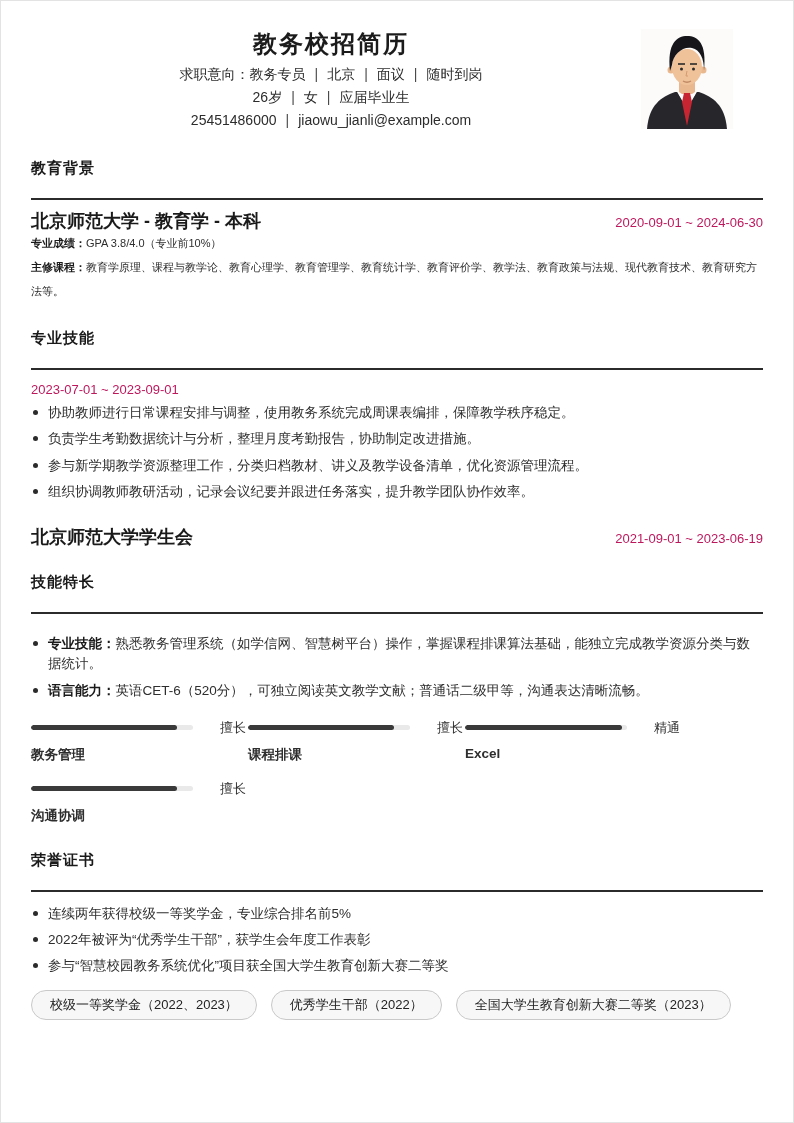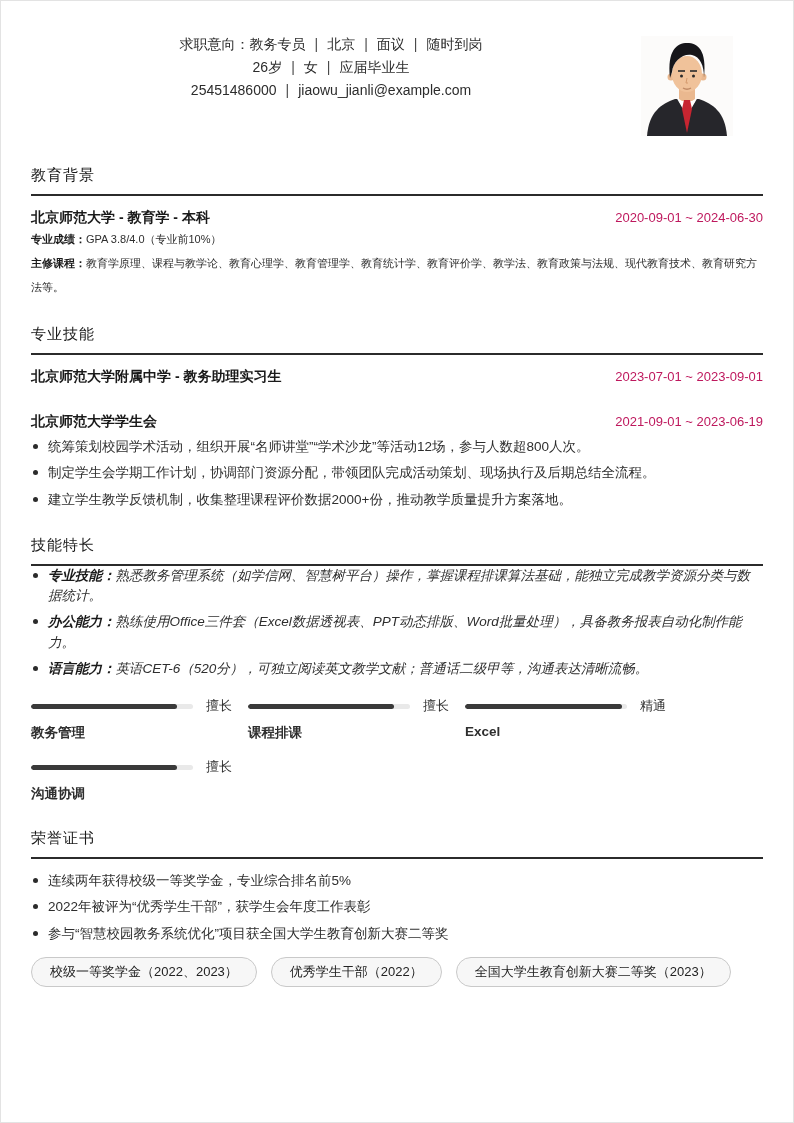--- a/index.html
+++ b/index.html
@@ -16,58 +16,59 @@
   .resume-title { font-size:24px; font-weight:bold; color:#1b1b1b; letter-spacing:2px; line-height:30px; }
   .contact-line { margin-top:7px; font-size:14px; color:#2c2c2c; line-height:16px; }
   .contact-line .sep { color:#4a4a4a; margin:0 9px; font-weight:300; }
   .photo {
     position:absolute; top:0; left:610px; width:92px; height:100px;
     background:#fcfbfa; overflow:hidden;
   }
   
   .section { margin-top:26px; }
   .section-heading {
-    font-size:15px; font-weight:normal; color:#1a1a1a;
-    padding-bottom:9px; border-bottom:2px solid #2b2b2b; letter-spacing:1px;
+    font-size:15px; font-weight:bold; color:#1a1a1a;
+    padding-bottom:20px; border-bottom:2px solid #2b2b2b; letter-spacing:1px;
   }
   .entry-row { display:flex; justify-content:space-between; align-items:baseline; margin-top:12px; }
-  .entry-title { font-size:14px; font-weight:bold; color:#1a1a1a; line-height:19px; }
+  .entry-title { font-size:18px; font-weight:bold; color:#1a1a1a; line-height:19px; }
   .entry-date { font-size:13px; color:#be185d; }
   .edu-line { font-size:11px; line-height:24px; color:#2e2e2e; }
   .edu-line .b, .b { font-weight:bold; color:#1a1a1a; }
   ul.bullets { list-style:none; margin-top:6px; }
   ul.bullets li {
     position:relative; padding-left:17px; font-size:13.5px; line-height:1.5;
     margin-bottom:6px; color:#2e2e2e;
   }
   ul.bullets li::before {
     content:""; position:absolute; left:2px; top:7px;
     width:5px; height:5px; border-radius:50%; background:#2b2b2b;
   }
   
   .skill-grid { display:grid; grid-template-columns:repeat(3,217px); row-gap:16px; margin-top:18px; }
-  .bar-row { display:flex; align-items:center; gap:13px; }
+  .bar-row { display:flex; align-items:center; gap:27px; }
   .bar-track { width:162px; height:5px; border-radius:3px; background:#e9e9e9; overflow:hidden; }
   .bar-fill { height:100%; border-radius:3px; background:#3a3a3a; }
   .bar-level { font-size:13px; color:#2e2e2e; }
   .bar-name { margin-top:9px; font-size:13.5px; color:#2e2e2e;font-weight:bold; }
   
   .tag-row { display:flex; gap:14px; margin-top:13px; }
   .tag {
     display:inline-block; padding:5px 18px; font-size:13px; color:#222222;
     background:#f7f7f7; border:1px solid #c9c9c9; border-radius:16px; white-space:nowrap;
   }
 </style>
 </head>
 <body>
 
 <div class="page">
 
   <div class="header">
     <div class="header-text">
+      <div class="resume-title">教务校招简历</div>
       <div class="contact-line">
         <span>求职意向：</span><span>教务专员</span><span class="sep">|</span><span>北京</span><span class="sep">|</span><span>面议</span><span class="sep">|</span><span>随时到岗</span>
       </div>
       <div class="contact-line">
         <span>26岁</span><span class="sep">|</span><span>女</span><span class="sep">|</span><span>应届毕业生</span>
       </div>
       <div class="contact-line">
         <span>25451486000</span><span class="sep">|</span><span>jiaowu_jianli@example.com</span>
       </div>
     </div>
@@ -102,42 +103,41 @@
       <span class="b">专业成绩：</span><span>GPA 3.8/4.0（专业前10%）</span>
     </div>
     <div class="edu-line">
       <span class="b">主修课程：</span><span>教育学原理、课程与教学论、教育心理学、教育管理学、教育统计学、教育评价学、教学法、教育政策与法规、现代教育技术、教育研究方法等。</span>
     </div>
   </div>
 
   <div class="section">
     <div class="section-heading">专业技能</div>
     <div class="entry-row">
-      <span class="entry-title">北京师范大学附属中学 - 教务助理实习生</span>
       <span class="entry-date">2023-07-01 ~ 2023-09-01</span>
     </div>
+    <ul class="bullets">
+      <li>协助教师进行日常课程安排与调整，使用教务系统完成周课表编排，保障教学秩序稳定。</li>
+      <li>负责学生考勤数据统计与分析，整理月度考勤报告，协助制定改进措施。</li>
+      <li>参与新学期教学资源整理工作，分类归档教材、讲义及教学设备清单，优化资源管理流程。</li>
+      <li>组织协调教师教研活动，记录会议纪要并跟进任务落实，提升教学团队协作效率。</li>
+    </ul>
   </div>
 
   <div class="section">
     <div class="entry-row">
       <span class="entry-title">北京师范大学学生会</span>
       <span class="entry-date">2021-09-01 ~ 2023-06-19</span>
     </div>
-    <ul class="bullets">
-      <li>统筹策划校园学术活动，组织开展“名师讲堂”“学术沙龙”等活动12场，参与人数超800人次。</li>
-      <li>制定学生会学期工作计划，协调部门资源分配，带领团队完成活动策划、现场执行及后期总结全流程。</li>
-      <li>建立学生教学反馈机制，收集整理课程评价数据2000+份，推动教学质量提升方案落地。</li>
-    </ul>
   </div>
 
   <div class="section">
     <div class="section-heading">技能特长</div>
-    <ul class="bullets" style="margin-top:0;font-style:italic;">
+    <ul class="bullets" style="margin-top:20px;">
       <li><span class="b">专业技能：</span><span>熟悉教务管理系统（如学信网、智慧树平台）操作，掌握课程排课算法基础，能独立完成教学资源分类与数据统计。</span></li>
-      <li><span class="b">办公能力：</span><span>熟练使用Office三件套（Excel数据透视表、PPT动态排版、Word批量处理），具备教务报表自动化制作能力。</span></li>
       <li><span class="b">语言能力：</span><span>英语CET-6（520分），可独立阅读英文教学文献；普通话二级甲等，沟通表达清晰流畅。</span></li>
     </ul>
     <div class="skill-grid">
       <div>
         <div class="bar-row">
           <div class="bar-track">
               <div class="bar-fill" style="width: 90%;"></div>
             </div>
           <span class="bar-level">擅长</span>
         </div>

